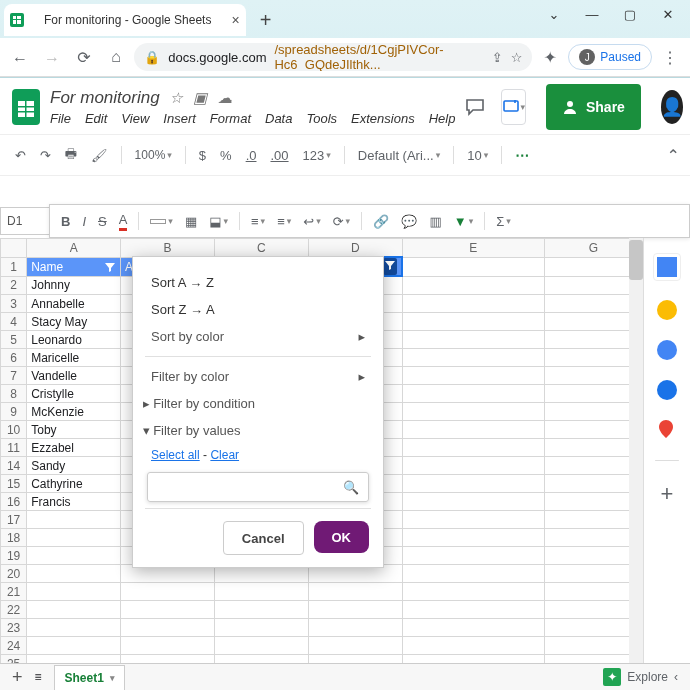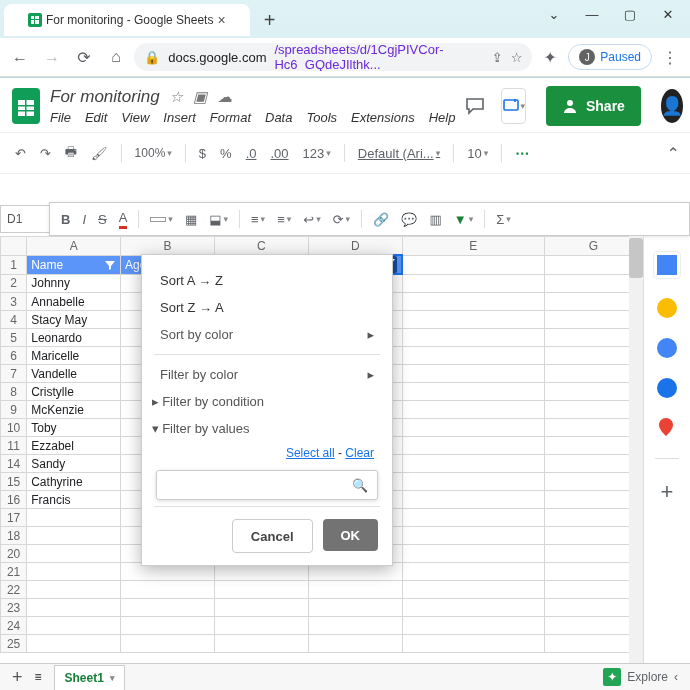--- a/index.html
+++ b/index.html
@@ -24,22 +24,22 @@
     height: 36px;
     padding: 2px 4px 0 4px;
     position: relative;
   }
   .tab {
     display: flex;
     align-items: center;
     background: #fff;
     border-radius: 8px 8px 0 0;
     height: 32px;
-    padding: 0 24px;
-    gap: 4px;
+    padding: 0 6px;
+    gap: 20px;
     min-width: 180px;
     font-size: 12px;
     color: #333;
   }
   .tab svg { flex: none; }
   .tab .title { flex: 1; white-space: nowrap; overflow: hidden; text-overflow: ellipsis; }
   .tab .close { color:#555; font-size:14px;}
   .newtab {
     margin-left: 6px; font-size: 20px; color:#444; width:28px; text-align:center;
   }
@@ -56,58 +56,58 @@
   }
   .addrrow .nav-icon {
     width:28px; text-align:center; font-size:16px; color:#5f6368;
   }
   .addrrow .nav-icon.disabled { color:#bdbdbd;}
   .urlbar {
     flex:1; display:flex; align-items:center; background:#f1f3f4; border-radius:18px;
     height:28px; padding:0 10px; gap:8px; font-size:13px; color:#5f6368; overflow:hidden;
   }
   .urlbar .dom { color:#202124;}
-  .urlbar .path { color:#6d28d9;}
+  .urlbar .path { color:#a16207;}
   .urlbar .right { margin-left:auto; color:#5f6368;}
   .prof-chip {
     display:flex; align-items:center; gap:5px; border:1px solid #c6dbef; color:#1a73e8;
     font-size:12px; border-radius:14px; height:24px; padding:0 10px;
   }
   .prof-chip .j {
     width:16px;height:16px;border-radius:50%;background:#626262;color:#fff;
     display:flex;align-items:center;justify-content:center;font-size:10px;
   }
   
   .docs-header { display:flex; align-items:center; padding:6px 12px 0 12px; gap:10px;}
   .sheets-logo { width:34px;height:44px; display:flex;align-items:center;justify-content:center;}
   .doc-meta {flex:1;font-style:italic;}
   .doc-title-row {display:flex;align-items:center;gap:10px;}
   .doc-title {font-size:17px;color:#424242;}
   .title-icon {color:#777;font-size:15px;}
   .menubar {display:flex;gap:14px;font-size:13px;color:#333;margin-top:3px;}
   .share-btn {
     display:flex;align-items:center;gap:8px;background:#1a8f3d;color:#fff;
-    font-weight:600;font-size:14px;height:40px;border-radius:4px;padding:0 16px;
+    font-weight:600;font-size:14px;height:46px;border-radius:4px;padding:0 16px;
   }
   .present-btn {
     width:36px;height:34px;border:1px solid #dadce0;border-radius:4px;
     display:flex;align-items:center;justify-content:center;color:#1a73e8;margin-right:10px;
   }
   .avatar {width:34px;height:34px;border-radius:50%;background:#222;display:flex;align-items:center;justify-content:center;margin-left:10px;}
   .avatar span{color:#ccc;font-size:18px;}
   .comments-btn{width:34px;height:34px;display:flex;align-items:center;justify-content:center;color:#555;margin-right:6px;}
   
   .toolbar1,.toolbar2{
     display:flex;align-items:center;gap:4px;padding:4px 10px;color:#5f6368;font-size:13px;
   }
   .toolbar1{border-bottom:1px solid #eee;border-top:1px solid #eee;margin-top:4px;height:32px;}
   .tb-item{padding:0 5px;display:flex;align-items:center;gap:2px;}
   .tb-sep{width:1px;height:18px;background:#ddd;margin:0 4px;}
   .zoom{font-size:12px;}
-  .font-sel{max-width:90px;overflow:hidden;white-space:nowrap;text-overflow:ellipsis;text-decoration:underline;}
+  .font-sel{max-width:90px;overflow:hidden;white-space:nowrap;text-overflow:ellipsis;}
   .toolbar1 .more{color:#188038;font-weight:bold;letter-spacing:2px;font-size:14px;}
   .toolbar1 .caret{font-size:16px;margin-left:auto;}
   .namebox{border:1px solid #ccc;border-right:none;background:#fff;height:26px;width:36px;
     font-size:12px;display:flex;align-items:center;padding:0 6px;color:#555;margin-right:0;}
   .toolbar2{height:34px;border-bottom:1px solid #ccc;}
   .toolbar2-wrap{display:flex;align-items:center;margin-top:28px;}
   .toolbar2-inner{
     flex:1;border:1px solid #ccc;height:32px;display:flex;align-items:center;
     box-shadow:0 1px 4px rgba(0,0,0,.1);gap:2px;padding:0 6px;
   }
@@ -124,38 +124,38 @@
   table.sheet th{background:#f8f8f8;font-weight:normal;color:#666;text-align:center;}
   .rowhead{width:24px;text-align:center;background:#f8f8f8;color:#666;}
   .colA{width:86px;} .colB{width:86px;} .colC{width:86px;} .colD{width:86px;}
   .colE{width:130px;} .colG{width:90px;}
   .hdr-row td{background:#5b95f9;color:#fff;height:18px;}
   .hdr-row .cellwrap{display:flex;align-items:center;justify-content:space-between;text-align:right;}
   .fil-icon{display:inline-block;width:12px;height:12px;}
   .active-fil{background:#124a9c;border-radius:2px;padding:1px;}
   
   .filter-menu{
-    position:absolute;left:141px;top:18px;width:250px;background:#fff;
+    position:absolute;left:132px;top:18px;width:250px;background:#fff;
     border:1px solid #ccc;box-shadow:0 4px 16px rgba(0,0,0,.3);z-index:10;
-    padding:12px 0;font-size:13px;color:#333;text-align:right;
+    padding:12px 0;font-size:13px;color:#333;
   }
   .filter-menu .mi{padding:6px 18px;display:flex;align-items:center;justify-content:space-between;}
   .filter-menu hr{border:none;border-top:1px solid #e0e0e0;margin:6px 12px;}
   .filter-menu .sub{color:#555;}
   .filter-menu .links{font-size:12px;padding:4px 18px;}
   .filter-menu .links a{color:#1a73e8;text-decoration:underline;}
   .filter-search{margin:6px 14px;border:1px solid #ccc;border-radius:3px;height:28px;
     display:flex;align-items:center;padding:0 8px;justify-content:flex-end;box-shadow:0 1px 4px rgba(0,0,0,.15)}
   .filter-values{margin:10px 14px;border:2px solid #e53935;padding:6px 0;}
   .fv{display:flex;align-items:center;gap:14px;padding:6px 16px;font-size:13px;}
   .fv .chk{width:14px;}
   .btnrow{display:flex;justify-content:flex-end;gap:10px;padding:6px 14px 0;}
   .btn{height:32px;border-radius:4px;padding:0 18px;display:flex;align-items:center;font-size:13px;font-weight:600;}
   .btn.cancel{border:1px solid #ccc;background:#fff;color:#444;}
-  .btn.ok{background:#737373;color:#fff;}
+  .btn.ok{background:#701a75;color:#fff;border-radius:8px;}
   
   .sheet-tabs{position:absolute;bottom:0;left:0;right:0;height:26px;border-top:1px solid #ccc;
     display:flex;align-items:center;font-size:12px;background:#f7f7f7;}
   .sheet-tabs .left{display:flex;align-items:center;gap:12px;padding:0 12px;}
   .sheet-tabs .tabx{background:#fff;border:1px solid #ccc;border-bottom:none;height:24px;
     padding:0 10px;display:flex;align-items:center;gap:6px;color:#188038;font-weight:600;}
   .sheet-tabs .right{margin-left:auto;display:flex;align-items:center;gap:6px;padding-right:12px;color:#5f6368;}
   .explore-ic{width:18px;height:18px;background:#21a453;color:#fff;display:flex;align-items:center;justify-content:center;border-radius:2px;font-size:12px;}
   .caret-sm{font-size:9px;color:#888;}
   .scrollbar-v{position:absolute;right:0;top:0;width:14px;bottom:0;background:#f1f1f1;}
@@ -521,20 +521,29 @@
           <tr>
             <th class="rowhead">18</th>
             <td></td>
             <td></td>
             <td></td>
             <td></td>
             <td></td>
             <td></td>
           </tr>
           <tr>
+            <th class="rowhead">19</th>
+            <td></td>
+            <td></td>
+            <td></td>
+            <td></td>
+            <td></td>
+            <td></td>
+          </tr>
+          <tr>
             <th class="rowhead">20</th>
             <td></td>
             <td></td>
             <td></td>
             <td></td>
             <td></td>
             <td></td>
           </tr>
           <tr>
             <th class="rowhead">21</th>

